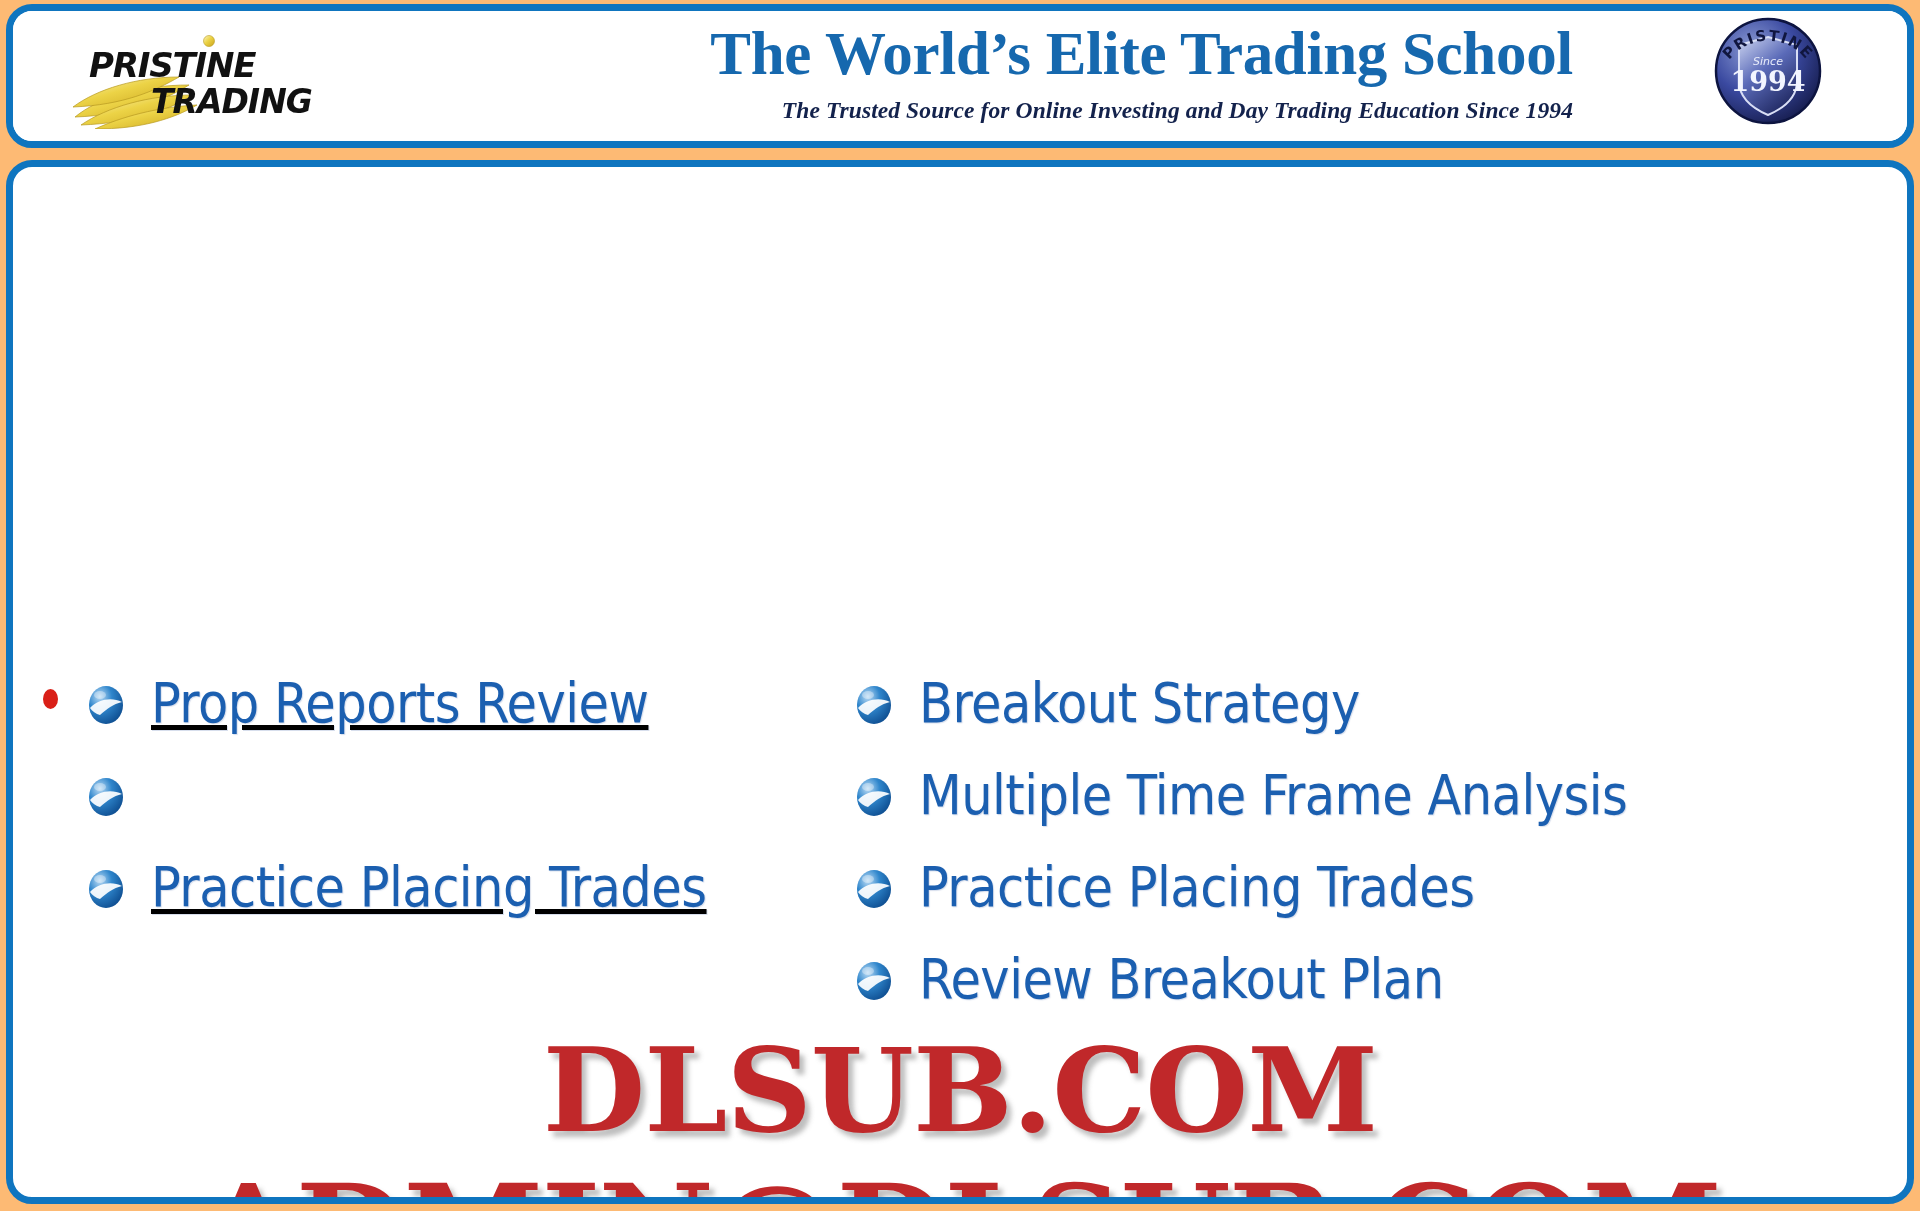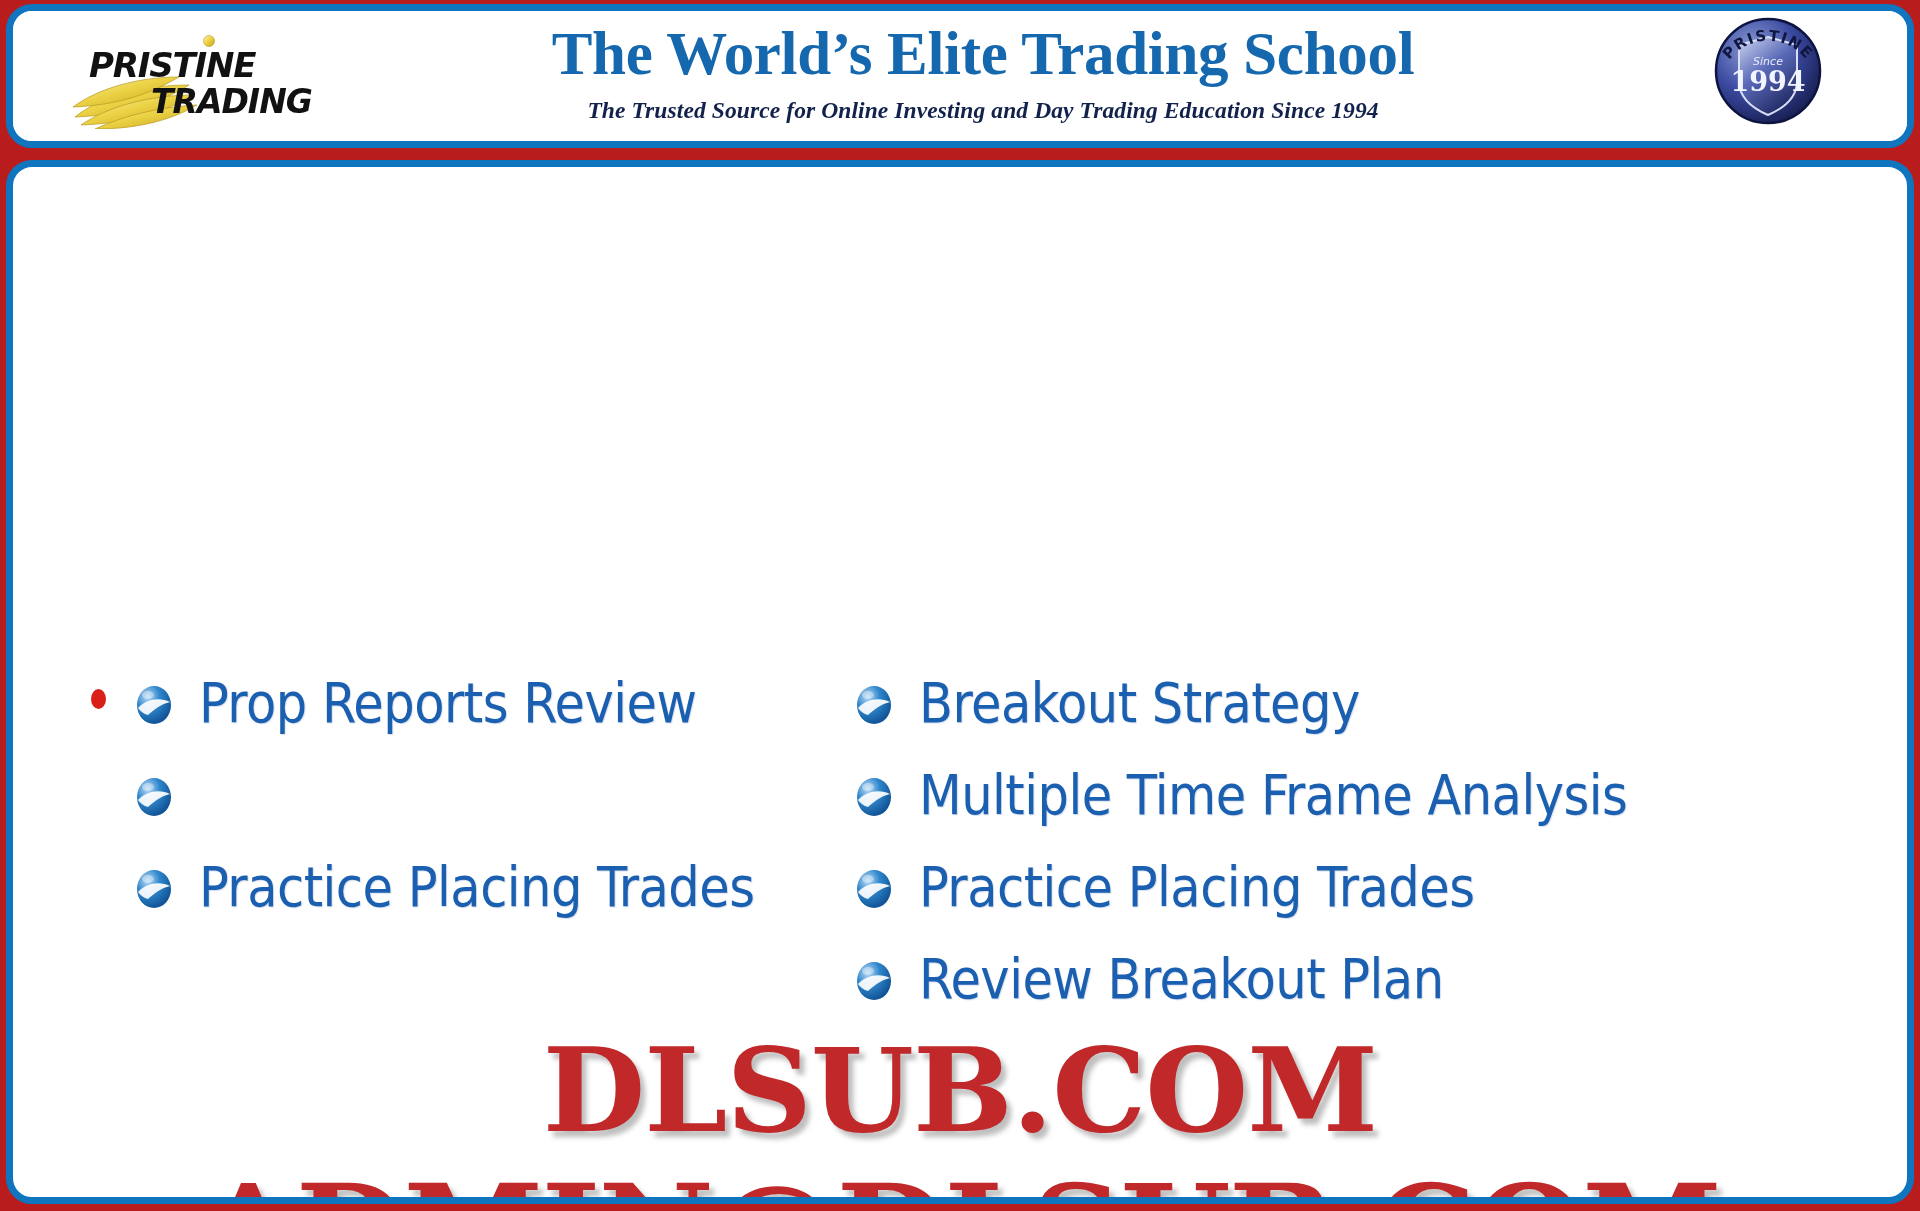--- a/index.html
+++ b/index.html
@@ -10,21 +10,21 @@
     height: 1211px;
     overflow: hidden;
     background: #ffffff;
     font-family: "Liberation Sans", sans-serif;
   }
 
   #slide {
     position: relative;
     width: 1920px;
     height: 1211px;
-    background: #b91c1c;
+    background: #fdba74;
   }
 
   
   .header-outer {
     position: absolute;
     left: 6px;
     top: 4px;
     width: 1908px;
     height: 144px;
     border: 7px solid #0f75bf;
@@ -49,21 +49,21 @@
     height: 96px;
   }
   .brand-logo svg { display: block; width: 100%; height: 100%; }
 
   
   .header-center {
     position: absolute;
     left: 380px;
     top: 12px;
     width: 1180px;
-    text-align: center;
+    text-align: right;
   }
   .header-title {
     font-family: "Liberation Serif", "DejaVu Serif", serif;
     font-weight: bold;
     font-size: 61px;
     line-height: 1.02;
     color: #1668ae;
     letter-spacing: -0.3px;
     white-space: nowrap;
     text-shadow: 1px 1px 0 rgba(255,255,255,0.9);
@@ -121,21 +121,21 @@
     position: absolute;
     top: 490px;
     left: 0;
     width: 100%;
     display: flex;
   }
   .col {
     display: flex;
     flex-direction: column;
   }
-  .col-left  { width: 830px; padding-left: 120px; }
+  .col-left  { width: 830px; padding-left: 72px; text-decoration: underline; }
   .col-right { width: 1000px; padding-left: 10px; }
 
   .bullet-row {
     display: flex;
     align-items: center;
     height: 92px;
     position: relative;
   }
 
   .bullet-icon {

